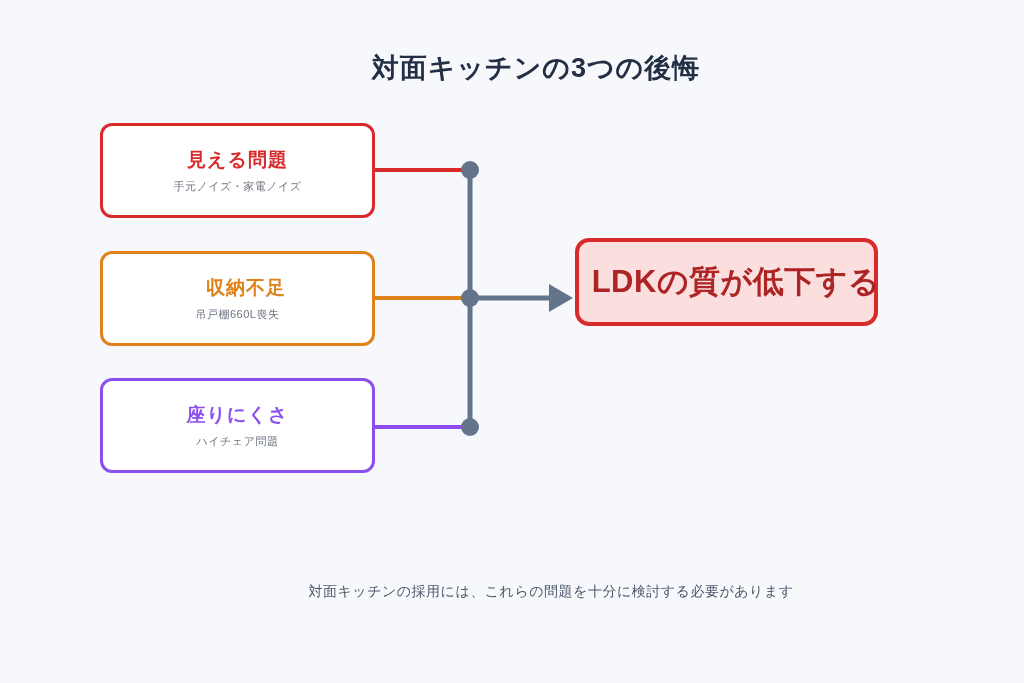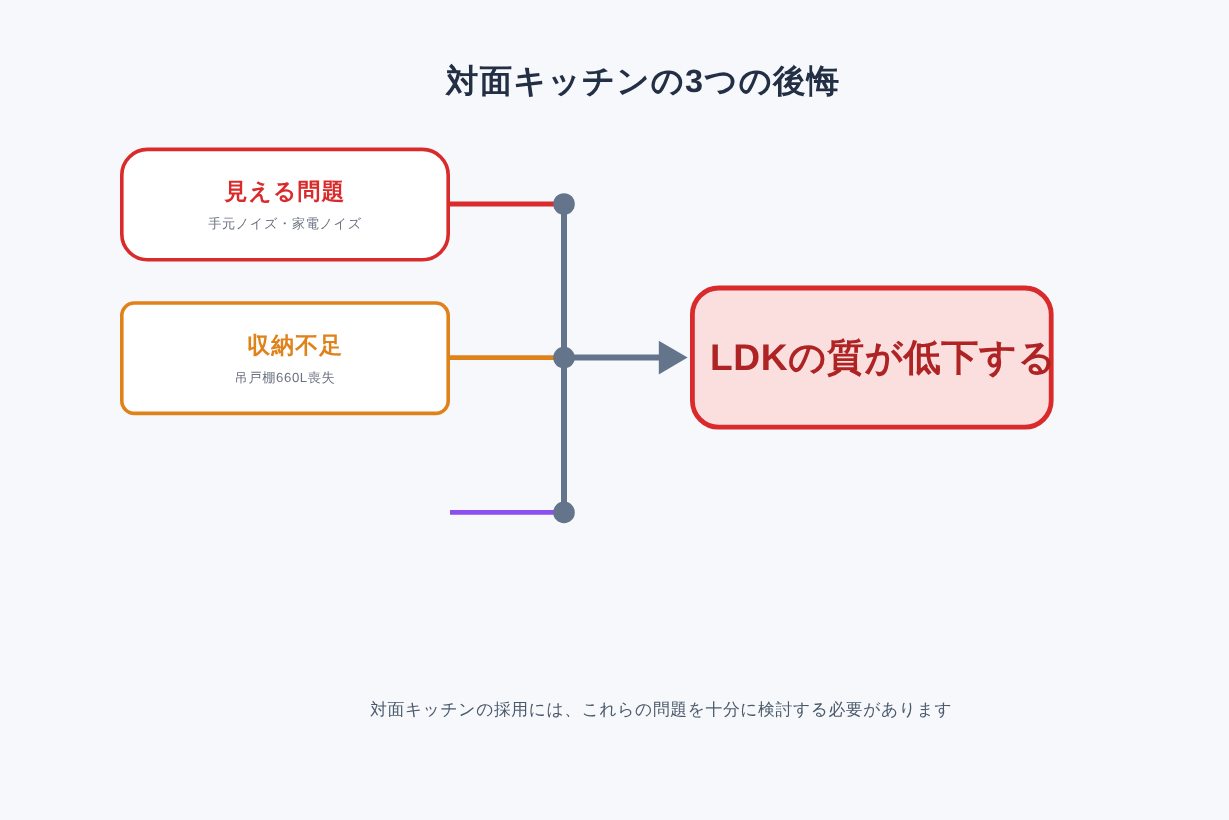--- a/index.html
+++ b/index.html
@@ -28,33 +28,33 @@
     height: 95px;
     background: #ffffff;
     border: 3px solid #000;
     border-radius: 12px;
     display: flex;
     flex-direction: column;
     align-items: center;
     justify-content: center;
     gap: 6px;
   }
-  .cause-box.pos-0 { top: 123px; border-radius: 23px; }
+  .cause-box.pos-0 { top: 123px; }
   .cause-box.pos-1 { top: 251px; }
   .cause-box.pos-2 { top: 378px; }
   .cause-label { font-size: 19px; font-weight: bold; letter-spacing: 1px; }
   .cause-sublabel { font-size: 11px; color: #6b7280; letter-spacing: 0.5px; }
   .connector-layer { position: absolute; left: 0; top: 0; width: 1024px; height: 683px; }
   .result-box {
     position: absolute;
     left: 575px; top: 238px;
-    width: 303px; height: 120px;
+    width: 303px; height: 88px;
     background: #fbdede;
     border: 4px solid #d92b2b;
-    border-radius: 24px;
+    border-radius: 14px;
     display: flex;
     align-items: center;
     justify-content: center;
     padding-left: 19px;
   }
   .result-label {
     font-size: 31px;
     font-weight: bold;
     color: #ae2424;
     letter-spacing: 0.5px;
@@ -92,20 +92,24 @@
   <div class="cause-box pos-0" style="border-color: rgb(217, 43, 43);">
     <div class="cause-label" style="color: rgb(217, 43, 43);">見える問題</div>
     <div class="cause-sublabel">手元ノイズ・家電ノイズ</div>
   </div>
 
   <div class="cause-box pos-1" style="border-color: rgb(224, 130, 26);">
     <div class="cause-label" style="color: rgb(224, 130, 26); margin-left: 17px;">収納不足</div>
     <div class="cause-sublabel">吊戸棚660L喪失</div>
   </div>
 
+  <div class="cause-box pos-2" style="border-color: rgb(139, 79, 240);">
+    <div class="cause-label" style="color: rgb(139, 79, 240);">座りにくさ</div>
+    <div class="cause-sublabel">ハイチェア問題</div>
+  </div>
 
   <div class="result-box" style="border-color: rgb(217, 43, 43); background-color: rgb(251, 222, 222);">
     <div class="result-label" style="color: rgb(174, 36, 36);">LDKの質が低下する</div>
   </div>
 
   <div class="footer-note">対面キッチンの採用には、これらの問題を十分に検討する必要があります</div>
 
 </div>
 
 </body></html>

